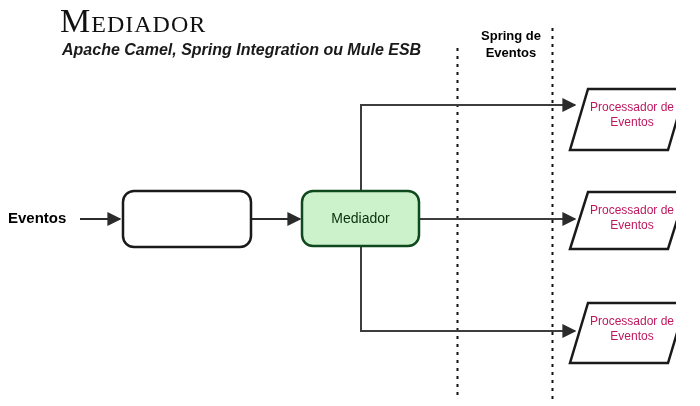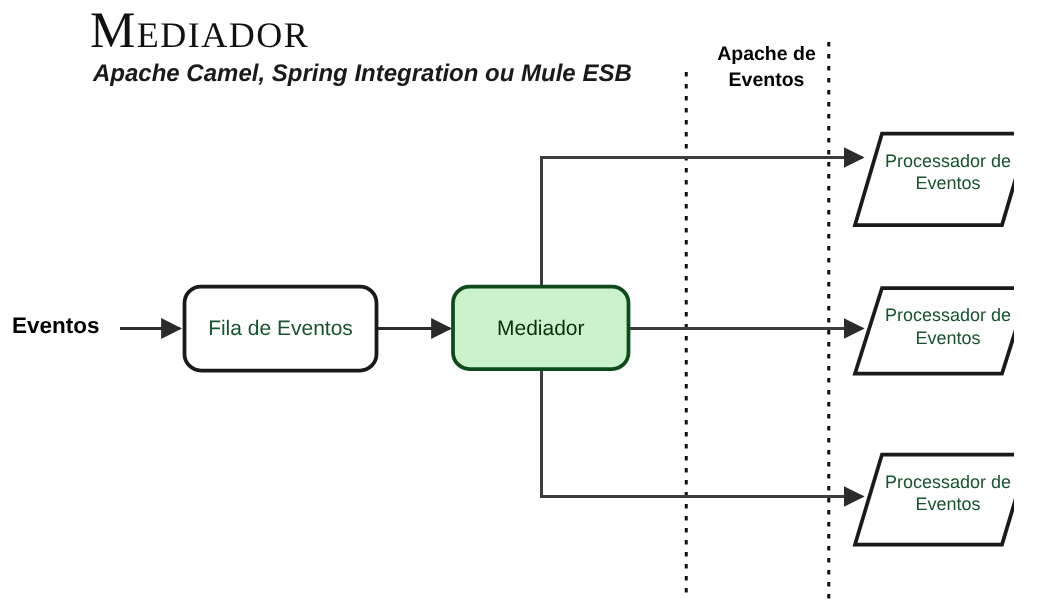--- a/index.html
+++ b/index.html
@@ -63,21 +63,21 @@
     font-family: "Liberation Sans", sans-serif;
     font-size: 15px;
     font-weight: bold;
     color: #000000;
     white-space: nowrap;
   }
   .node-text {
     position: absolute;
     text-align: center;
     font-family: "Liberation Sans", sans-serif;
-    color: #14532d;
+    color: #be185d;
     pointer-events: none;
   }
   .queue-text {
     left: 123px;
     top: 209px;
     width: 128px;
     font-size: 14px;
     line-height: 18px;
   }
   .mediator-text {
@@ -128,27 +128,26 @@
 
     <polygon points="588,89 686,89 668,150 570,150" fill="#ffffff" stroke="#1a1a1a" stroke-width="2.5"></polygon>
     <polygon points="588,192 686,192 668,249 570,249" fill="#ffffff" stroke="#1a1a1a" stroke-width="2.5"></polygon>
     <polygon points="588,303 686,303 668,363 570,363" fill="#ffffff" stroke="#1a1a1a" stroke-width="2.5"></polygon>
   </svg>
 
   <div class="title">Mediador</div>
   <div class="subtitle">Apache Camel, Spring Integration ou Mule ESB</div>
 
   <div class="channel-label">
-    <div>Apache de</div>
+    <div>Spring de</div>
     <div>Eventos</div>
   </div>
 
   <div class="events-label">Eventos</div>
 
-  <div class="node-text queue-text">Fila de Eventos</div>
   <div class="node-text mediator-text">Mediador</div>
 
   <div class="node-text proc-text proc1-text">
     <div>Processador de</div>
     <div>Eventos</div>
   </div>
   <div class="node-text proc-text proc2-text">
     <div>Processador de</div>
     <div>Eventos</div>
   </div>

